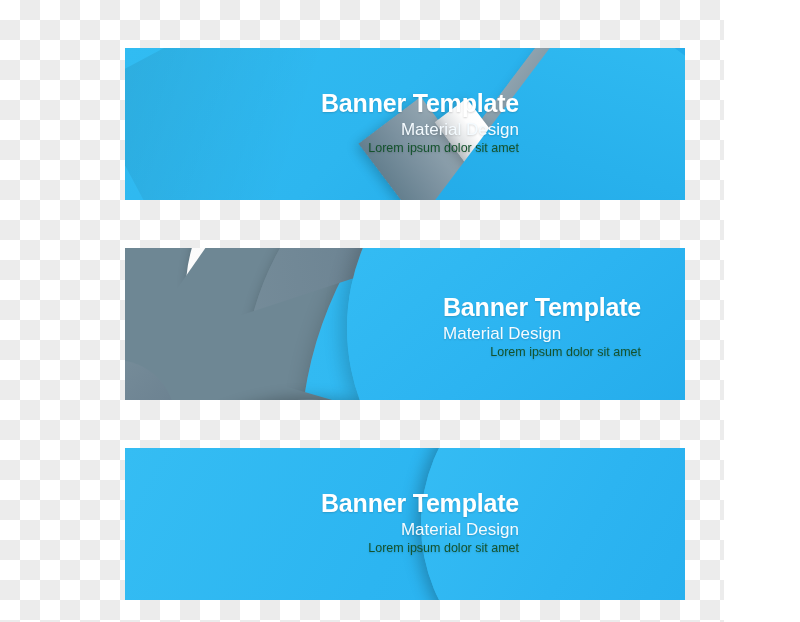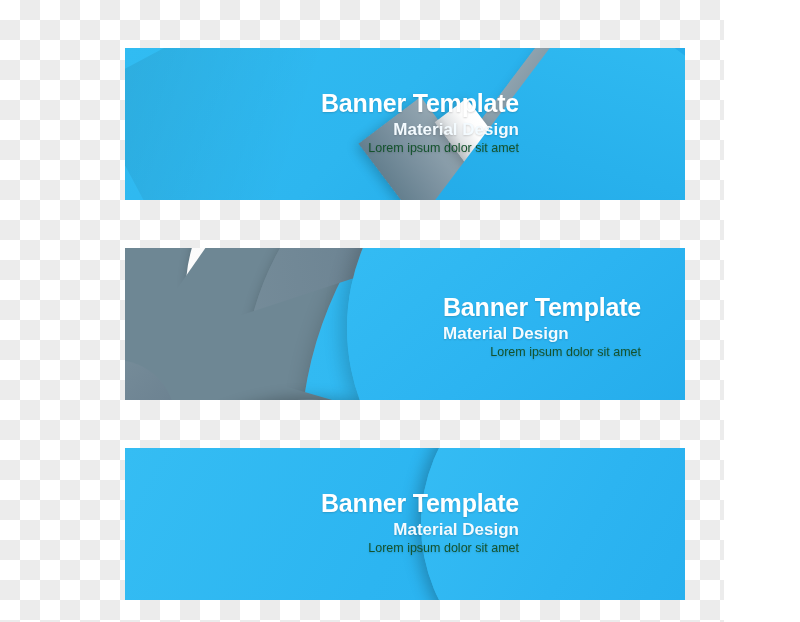--- a/index.html
+++ b/index.html
@@ -47,21 +47,21 @@
   }
   .t-title {
     font-size: 25px;
     font-weight: bold;
     letter-spacing: -0.2px;
     white-space: nowrap;
     margin: 0;
   }
   .t-sub {
     font-size: 17px;
-    font-weight: bold;
+    font-weight: normal;
     white-space: nowrap;
     margin: 4px 0 0 0;
     color: #f4fbff;
   }
   .t-lorem {
     font-size: 12.5px;
     font-weight: normal;
     white-space: nowrap;
     margin: 3px 0 0 0;
     color: #14532d;

